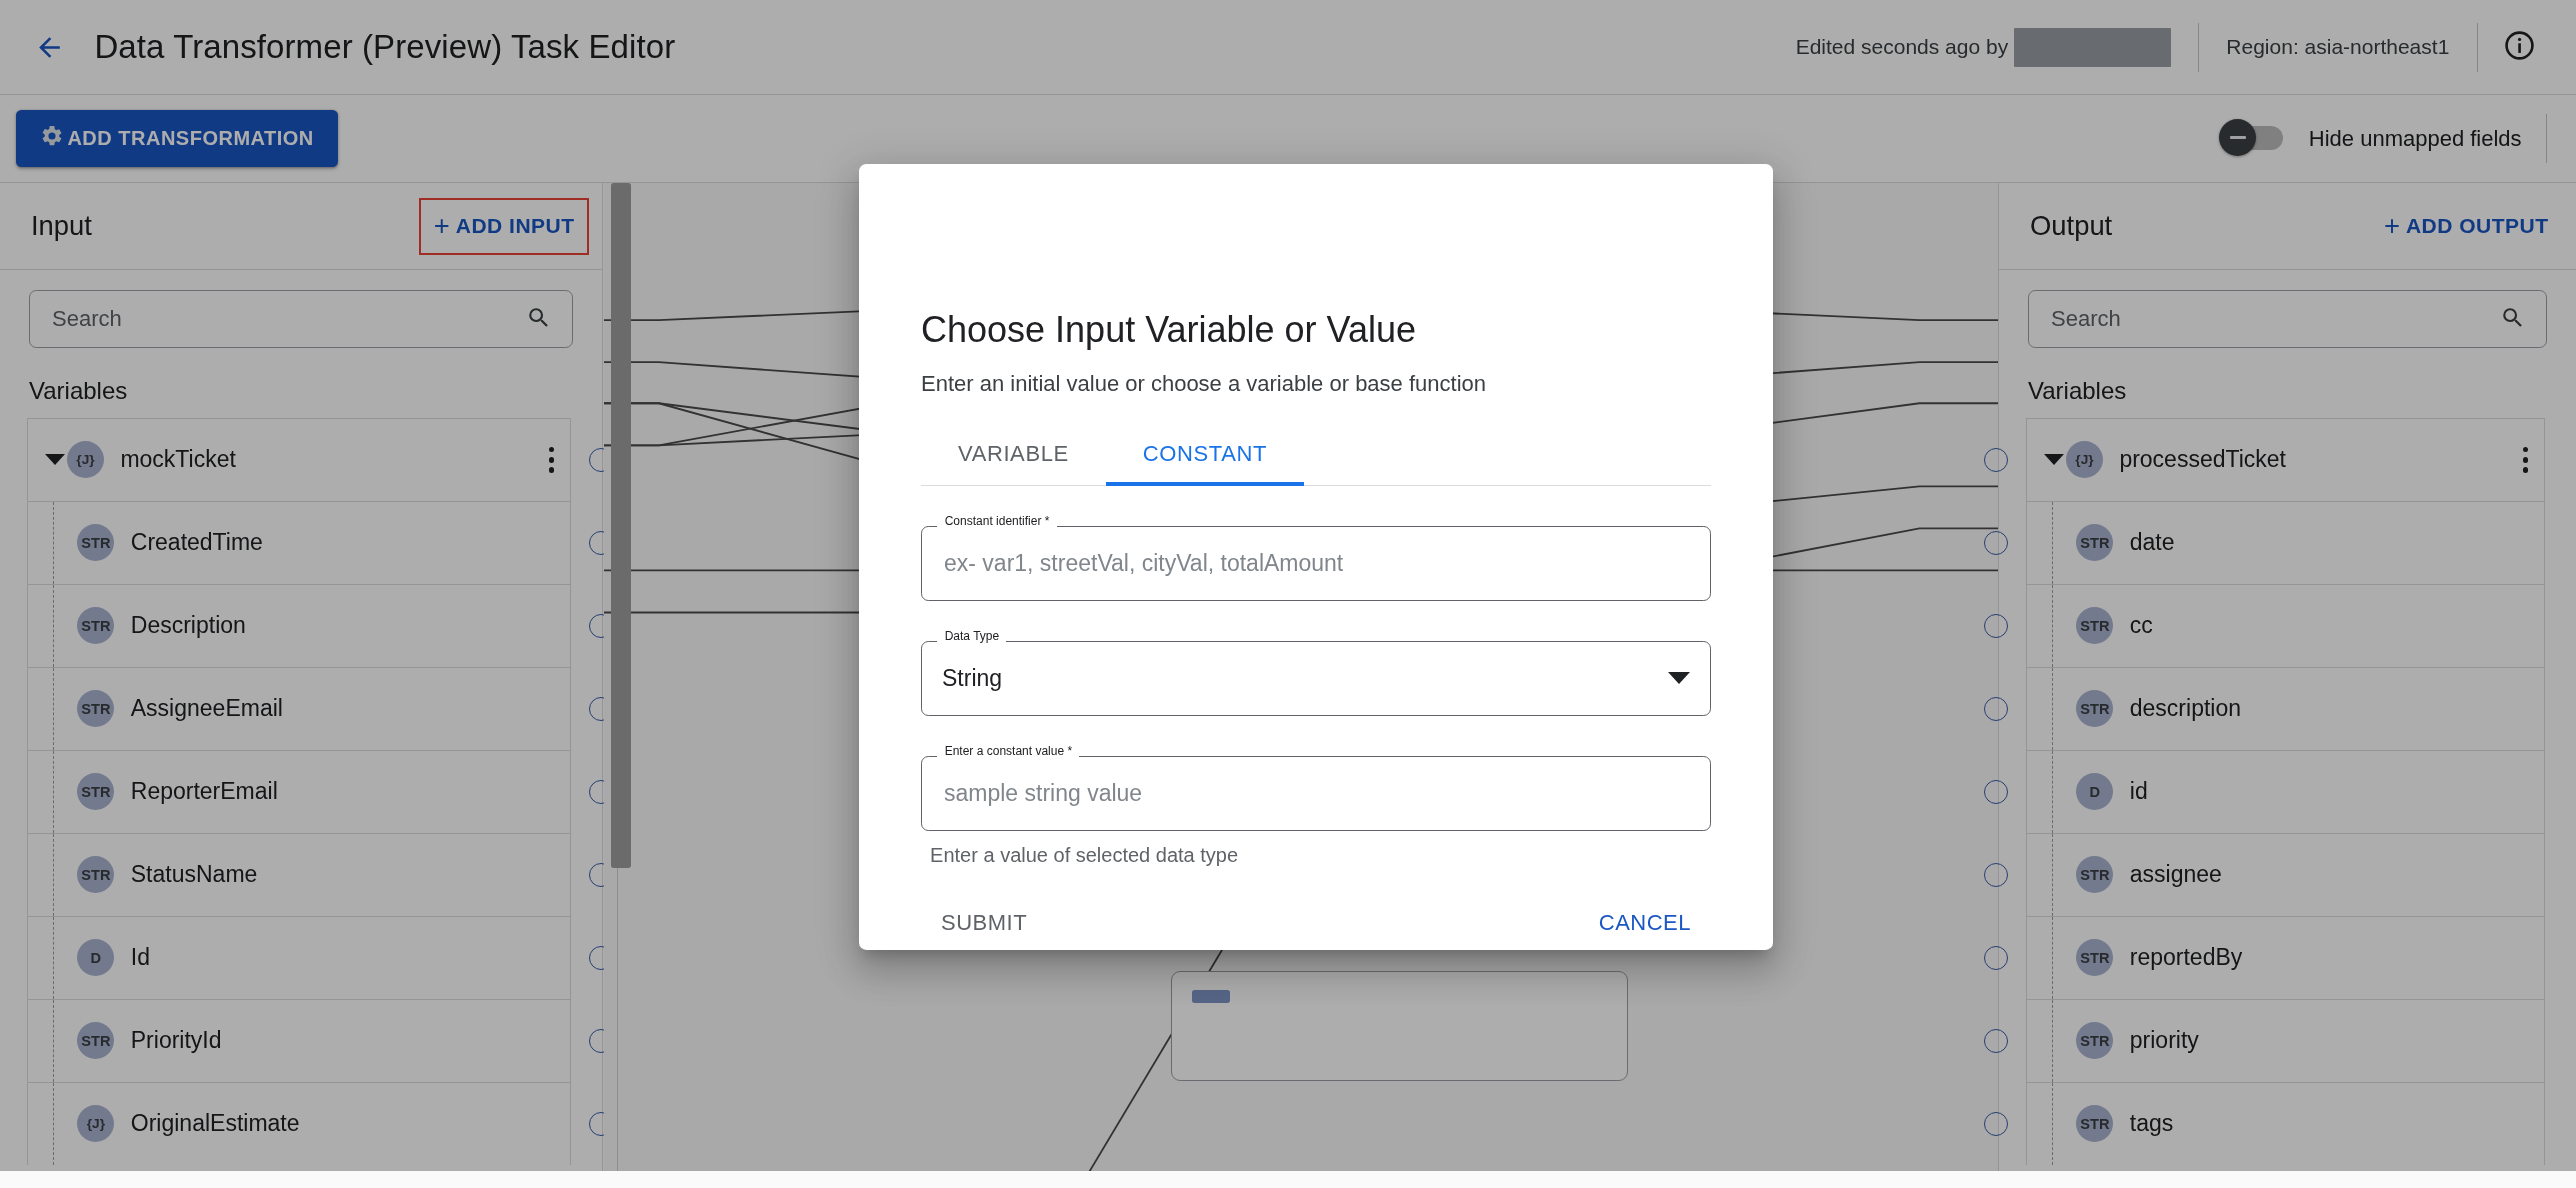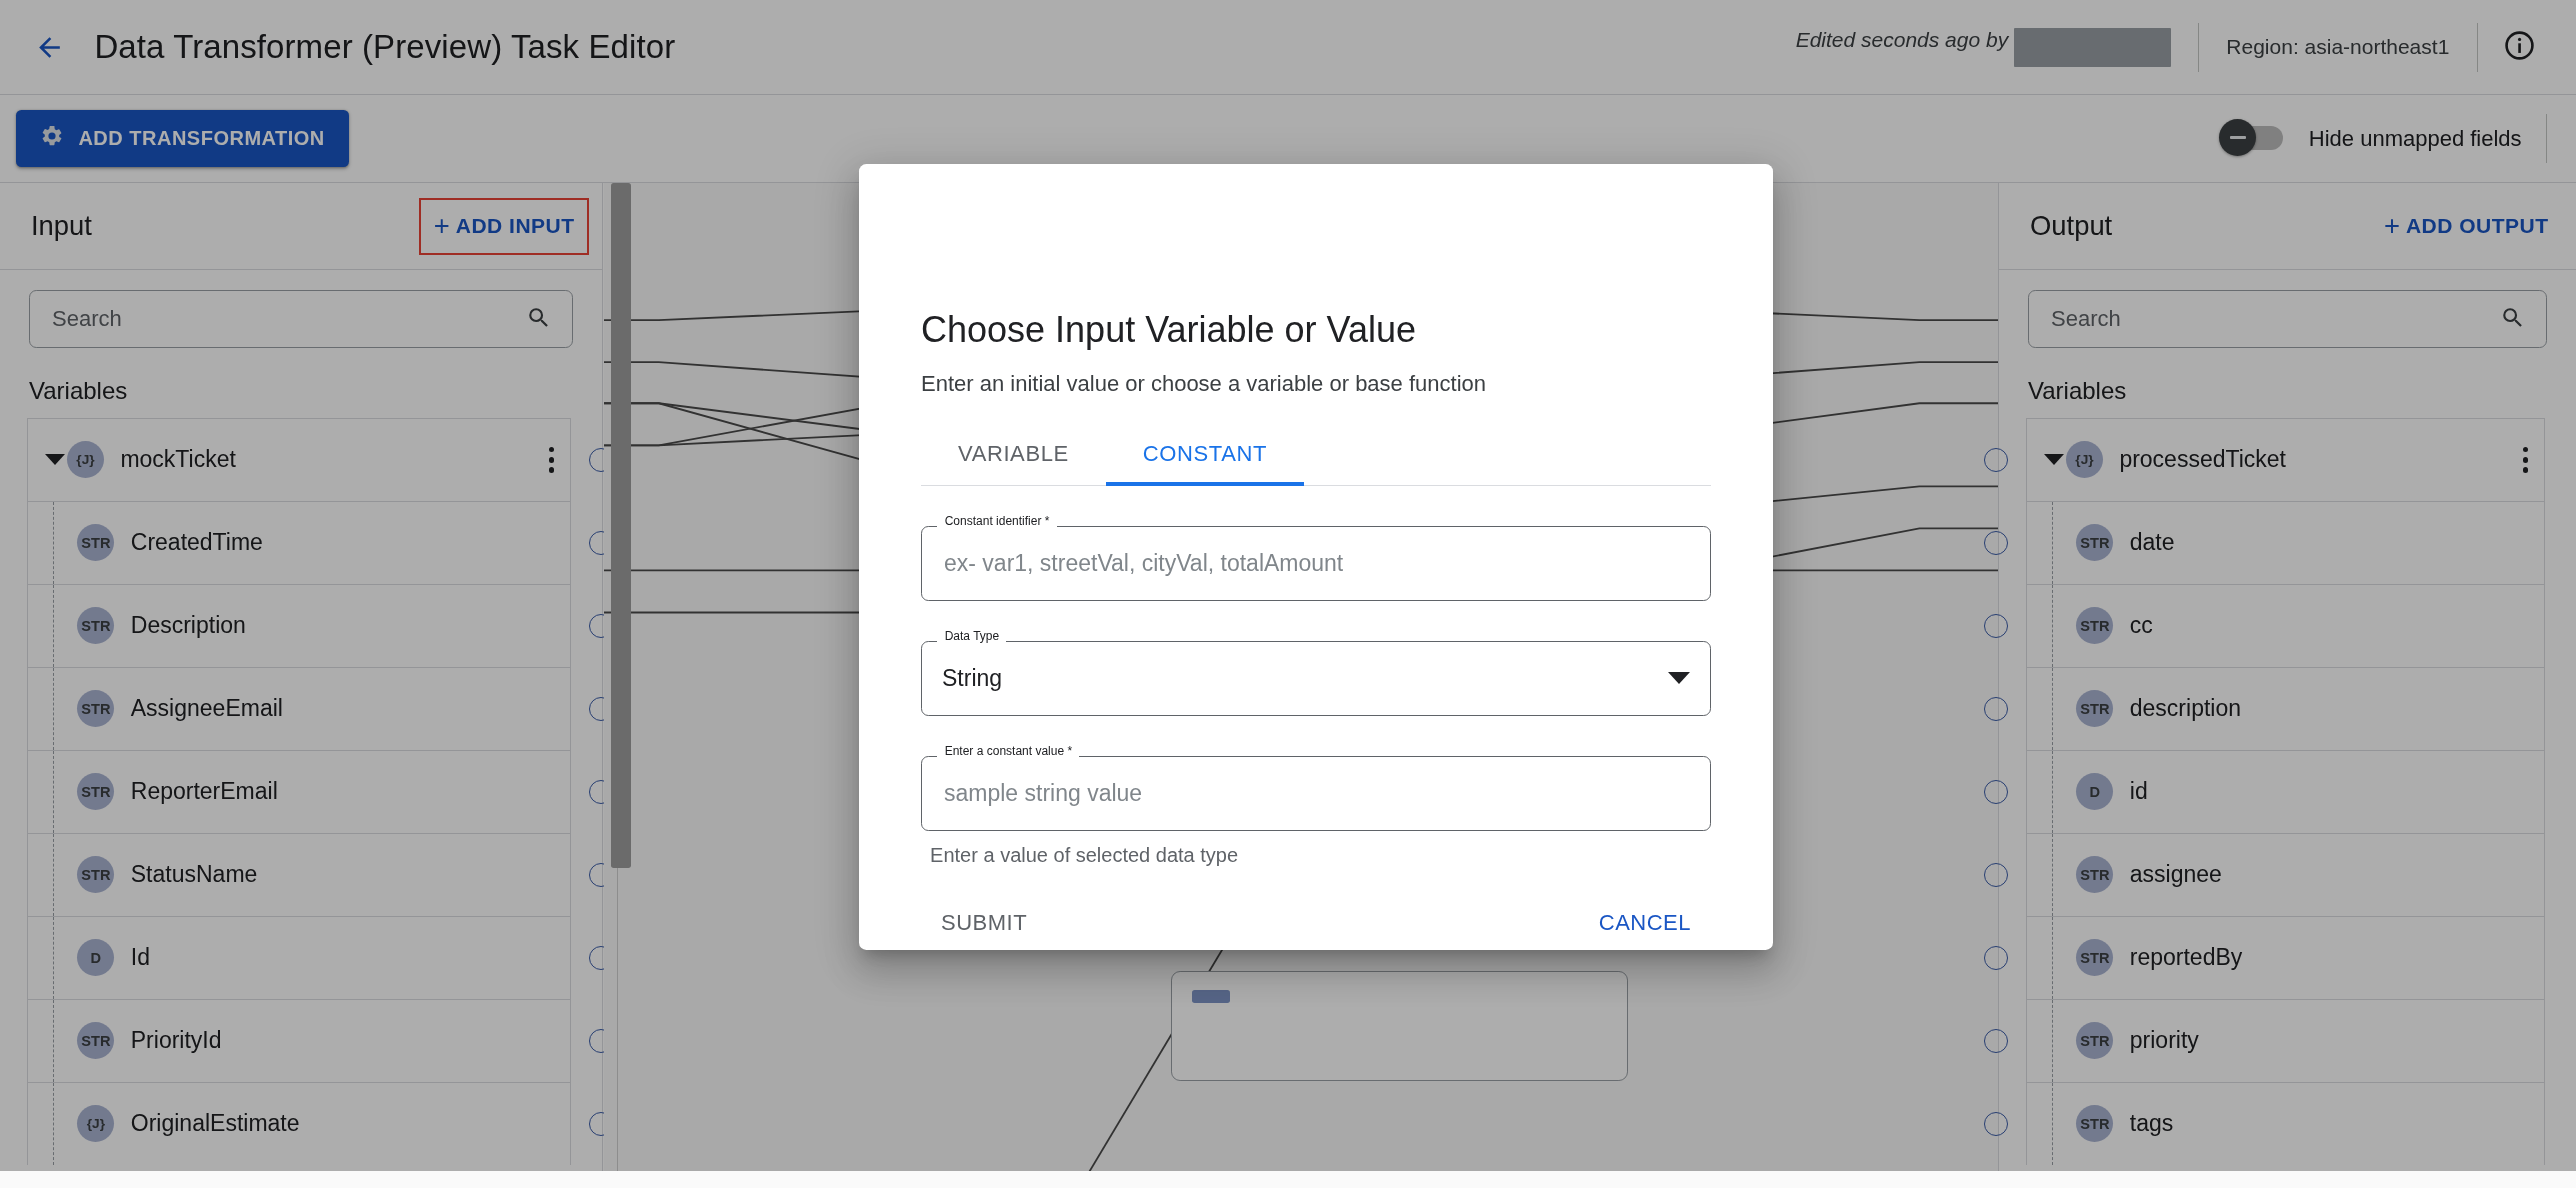--- a/index.html
+++ b/index.html
@@ -32,21 +32,21 @@
   .back-btn svg { display:block; }
   .page-title {
     margin-left: 16.4px;
     font-size: 33px; color: #202124; font-weight: 400;
     letter-spacing: 0.1px; white-space: nowrap;
   }
   .header-right {
     margin-left: auto; display: flex; align-items: center; height: 100%;
     padding-right: 31px;
   }
-  .edited-wrap { display:flex; align-items:flex-start; padding-right: 27.4px; font-style: italic; }
+  .edited-wrap { display:flex; align-items:center; padding-right: 27.4px; }
   .edited-text { font-size: 21px; color: #3c4043; white-space: nowrap; }
   .redacted {
     display:inline-block; width: 157px; height: 39px;
     background: #9aa0a6; margin-left: 5.5px; border-radius: 0.9px;
   }
   .vdiv { width: 0.9px; height: 49px; background: #c4c7c5; }
   .region-text { font-size: 21px; color: #3c4043; white-space: nowrap; padding: 0 27.4px; }
   .info-btn {
     width: 51px; height: 51px; margin-left: 16.4px;
     display:flex; align-items:center; justify-content:center;
@@ -61,21 +61,21 @@
     border-bottom: 0.9px solid #dadce0;
     display: flex; align-items: center;
   }
   .add-transformation {
     margin-left: 16.4px;
     height: 57px; padding: 0 24px;
     background: #1a56c4;
     color: #ffffff;
     border: none; border-radius: 5.5px;
     font-size: 20px; font-weight: 600; letter-spacing: 0.5px;
-    display: flex; align-items: center; gap: 14px;
+    display: flex; align-items: center; gap: 3px;
     box-shadow: 0 1.8px 3.7px rgba(0,0,0,.28), 0 0.9px 1.8px rgba(0,0,0,.16);
     cursor: pointer;
     font-family: "Liberation Sans", sans-serif;
   }
   .toolbar-right {
     margin-left: auto; display:flex; align-items:center; height: 100%;
     padding-right: 5.5px;
   }
   .toggle-row { display:flex; gap: 26px; padding-right: 24px; }
   .switch {

